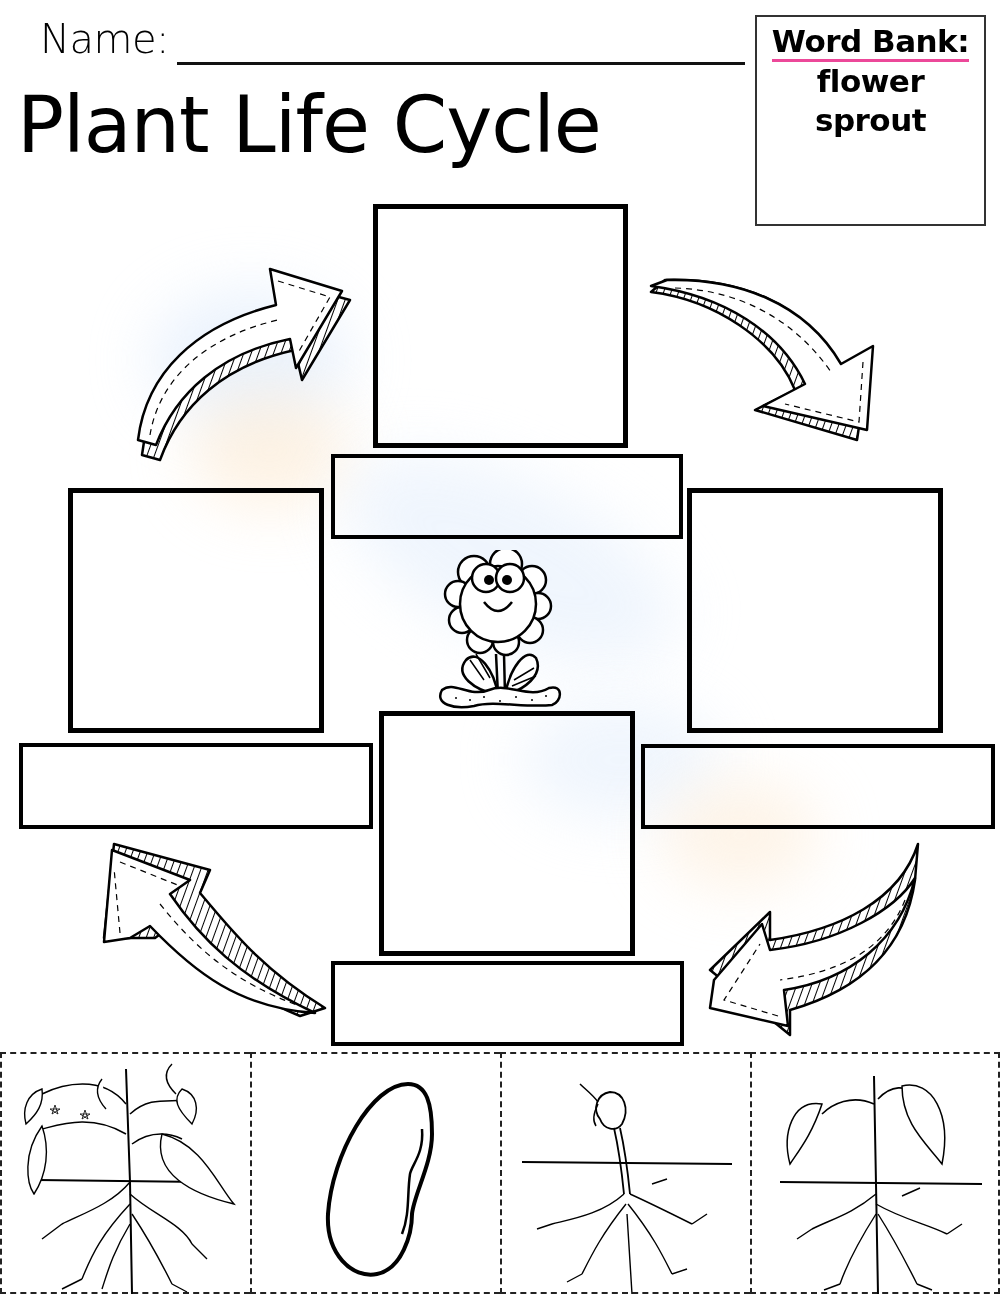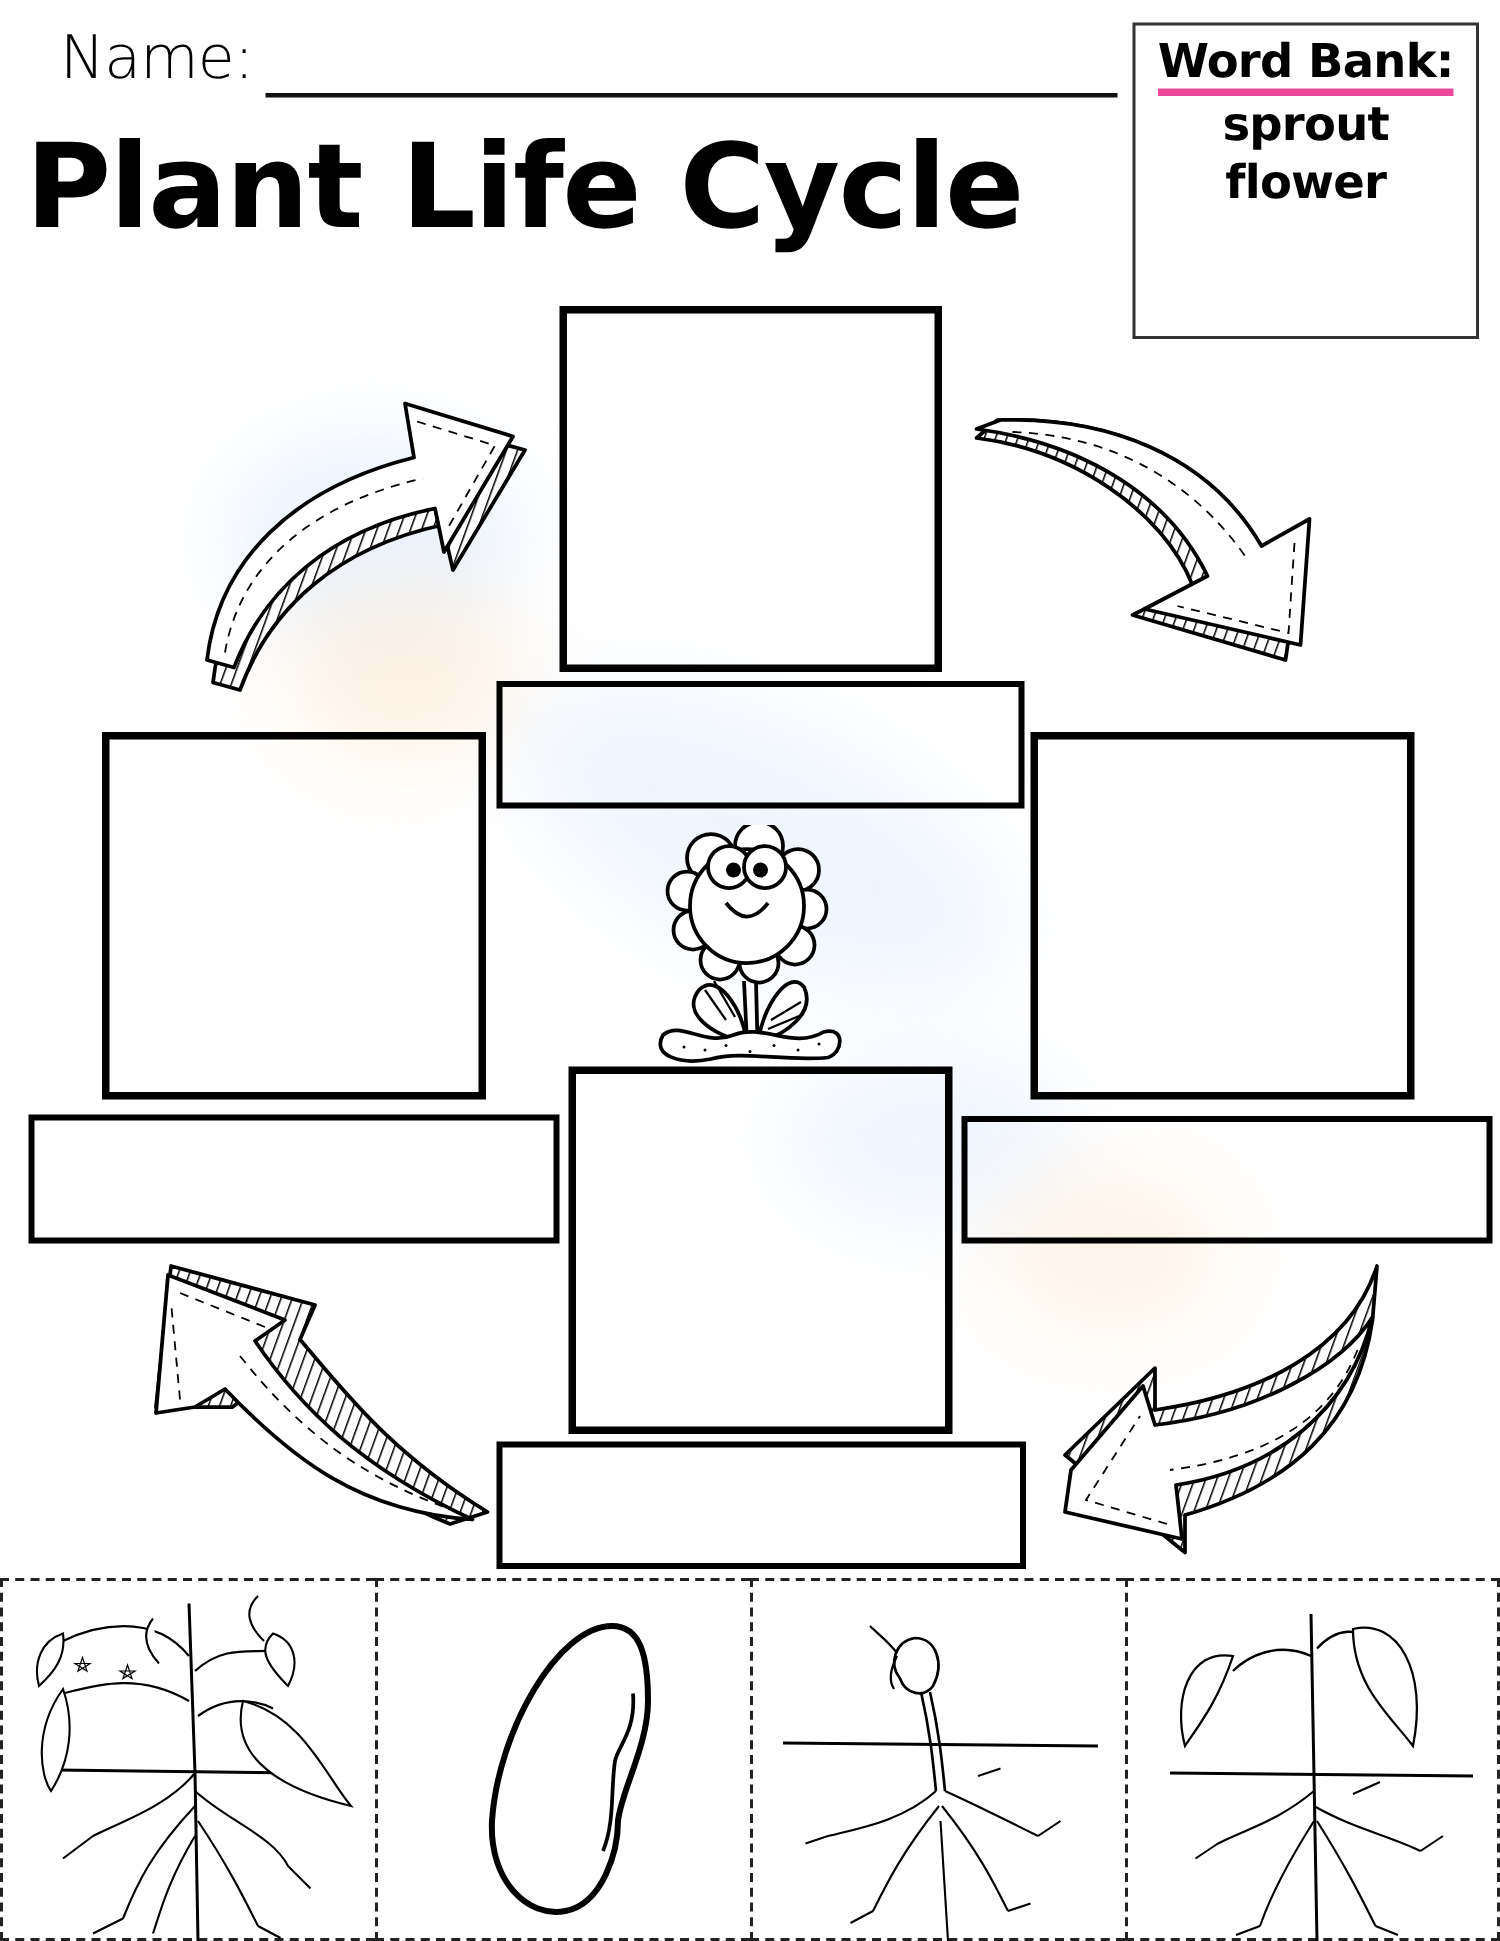--- a/index.html
+++ b/index.html
@@ -10,28 +10,28 @@
     color: #000;
   }
   .wm {
     position: absolute; pointer-events: none; border-radius: 50%;
     filter: blur(30px); opacity: 0.55;
   }
   .name-row { position: absolute; left: 40px; top: 16px; height: 50px; width: 700px; }
   .name-label { position: absolute; left: 0; top: 0; font-size: 40px; font-weight: 300; letter-spacing: -0.5px; }
   .name-line { position: absolute; left: 137px; top: 46px; width: 568px; border-bottom: 3px solid #111; }
   .title {
-    position: absolute; left: 17px; top: 86px; font-size: 78px; font-weight: 700;
+    position: absolute; left: 17px; top: 86px; font-size: 78px; font-weight: 400;
     letter-spacing: -1px; line-height: 1; white-space: nowrap;
   }
   .word-bank {
     position: absolute; left: 755px; top: 15px; width: 231px; height: 211px;
     border: 2px solid #333; box-sizing: border-box; text-align: center;
   }
-  .wb-title { margin-top: 6px; font-size: 31px; font-weight: 700; display: inline-block; border-bottom: 5px solid #ec4899; line-height: 36px; letter-spacing: -0.5px; text-align: right; }
+  .wb-title { margin-top: 6px; font-size: 31px; font-weight: 700; display: inline-block; border-bottom: 3px solid #ec4899; line-height: 36px; letter-spacing: -0.5px; text-align: right; }
   .wb-word { font-size: 31px; font-weight: 700; line-height: 39px; letter-spacing: -0.5px; }
   .img-box, .label-box { position: absolute; box-sizing: border-box; background: transparent; }
   .img-box { border: 5px solid #000; }
   .label-box { border: 4px solid #000; }
   .arrow { position: absolute; }
   .mascot { position: absolute; left: 434px; top: 550px; width: 134px; height: 160px; }
   .strip { position: absolute; left: 0; top: 1052px; width: 1000px; height: 242px; }
   .cut-cell {
     position: absolute; top: 0; height: 242px; width: 250px; box-sizing: border-box;
     border-left: 2px dashed #222; border-top: 2px dashed #222; border-bottom: 2px dashed #222;
@@ -49,22 +49,22 @@
 <div class="wm" style="left:660px;top:780px;width:160px;height:110px;background:#fdebd5;"></div>
 
 <div class="name-row">
   <span class="name-label">Name:</span>
   <div class="name-line"></div>
 </div>
 <div class="title">Plant Life Cycle</div>
 
 <div class="word-bank">
   <div class="wb-title">Word Bank:</div>
+  <div class="wb-word">flower</div>
   <div class="wb-word">sprout</div>
-  <div class="wb-word">flower</div>
 </div>
 
 <div class="img-box" style="left:373px;top:204px;width:255px;height:244px;"></div>
 <div class="label-box" style="left:331px;top:454px;width:352px;height:85px;"></div>
 
 <div class="img-box" style="left:68px;top:488px;width:256px;height:245px;"></div>
 <div class="label-box" style="left:19px;top:743px;width:354px;height:86px;"></div>
 
 <div class="img-box" style="left:687px;top:488px;width:256px;height:245px;"></div>
 <div class="label-box" style="left:641px;top:744px;width:354px;height:85px;"></div>

